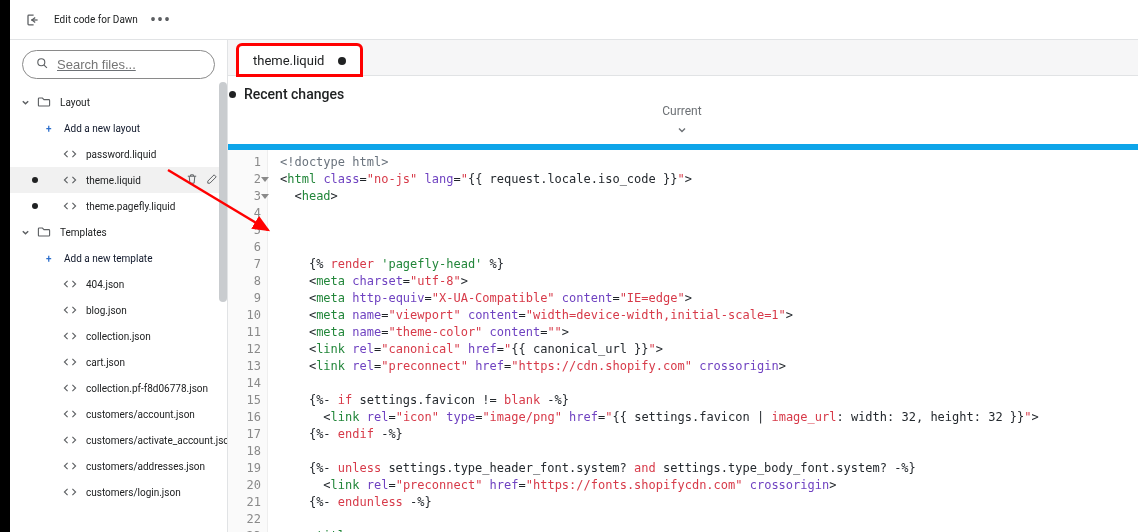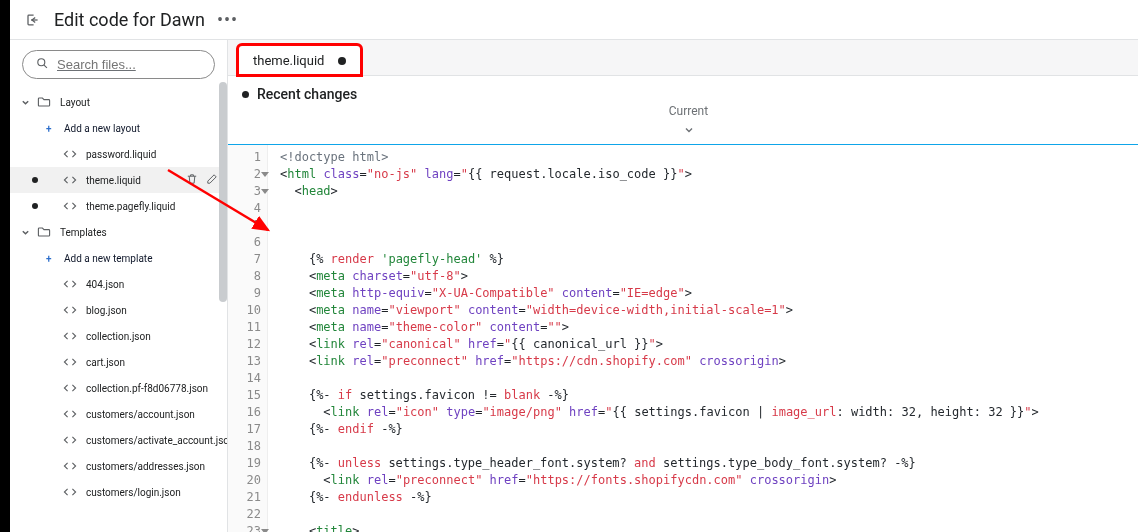--- a/index.html
+++ b/index.html
@@ -1,20 +1,20 @@
 <!DOCTYPE html>
 <html><head>
 <meta charset="utf-8">
 <style>
   * { box-sizing: border-box; margin: 0; padding: 0; }
   body { font-family: -apple-system, BlinkMacSystemFont, "Segoe UI", Roboto, sans-serif; font-size: 13px; color: #202223; background: #fff; width: 1138px; height: 532px; overflow: hidden; position: relative; }
   .app { display: flex; flex-direction: column; height: 532px; border-left: 10px solid #000; }
   .topbar { height: 40px; border-bottom: 1px solid #e1e3e5; display: flex; align-items: center; padding: 0 12px; gap: 12px; }
   .topbar .icon-btn { width: 20px; height: 20px; display: flex; align-items: center; justify-content: center; color: #5c5f62; cursor: pointer; }
-  .topbar .title { font-size: 18px; color: #202223; }
+  .topbar .title { font-size: 10px; color: #202223; }
   .topbar .more { font-size: 18px; color: #5c5f62; cursor:pointer; letter-spacing:1px; line-height:1; }
   .main { display: flex; flex: 1; overflow: hidden; }
   .sidebar { width: 218px; border-right: 1px solid #e1e3e5; display: flex; flex-direction: column; background:#fff; }
   .search-wrap { padding: 10px 12px; }
   .search { display: flex; align-items: center; gap: 8px; border: 1px solid #8a8a8a; border-radius: 16px; padding: 5px 12px; }
   .search svg { width: 14px; height: 14px; color: #5c5f62; flex-shrink:0; }
   .search input { border: none; outline: none; font-size: 13px; flex: 1; background: transparent; color:#6d7175;text-decoration:underline; }
   .tree { flex: 1; overflow-y: auto; padding-bottom: 8px; }
   .tree-row { display: flex; align-items: center; height: 26px; padding: 0 8px 0 26px; gap: 8px; cursor: pointer; position: relative; font-size: 10px; color:#202223; white-space:nowrap; }
   .tree-row .caret { position: absolute; left: 10px; width: 10px; height: 10px; display:flex; align-items:center; justify-content:center; color:#5c5f62; }
@@ -28,21 +28,21 @@
   .tree-row.selected { background: #f1f1f1; }
   .tree-row .actions { margin-left: auto; display: flex; gap: 6px; color:#5c5f62; }
   .tree-row .actions svg { width:14px; height:14px; }
   .scrollthumb { position:absolute; right:0; top:0; width:8px; height:220px; background:#c9cccf; border-radius:4px; }
 
   .editor { flex: 1; display: flex; flex-direction: column; background:#fff; position:relative; }
   .tabbar { height: 36px; background: #f6f6f7; border-bottom: 1px solid #e1e3e5; display: flex; align-items: flex-end; padding-left: 10px; padding-top:6px; }
   .tab { height: 30px; background: #fff; border: 1px solid #e1e3e5; border-bottom: none; padding: 0 14px; display: flex; align-items: center; gap: 14px; font-size: 13px; border-radius: 4px 4px 0 0; position:relative; }
   .tab.highlight { outline: 3px solid #ff0000; outline-offset:-1px; }
   .tab .moddot { width:8px; height:8px; border-radius:50%; background:#202223; }
-  .subheader { padding: 10px 18px 6px 14px; border-bottom: 1px solid #0ea5e9; }
+  .subheader { padding: 10px 18px 6px 1px; border-bottom: 6px solid #0ea5e9; }
   .subheader .row1 { display:flex; align-items:center; gap:8px; font-size:14px; font-weight:500; }
   .subheader .row1 .bullet { width:7px; height:7px; border-radius:50%; background:#202223; }
   .subheader .row2 { display:flex; align-items:center; gap:6px; font-size:12px; color:#6d7175; margin-top:2px; padding-left:15px;flex-direction:column; }
   .subheader .row2 svg { width:10px; height:10px; }
   .code-area { flex:1; display:flex; overflow:hidden; font-family: Menlo, Consolas, monospace; font-size:12px; line-height:17px; position:relative; }
   .gutter { width:40px; background:#fafafa; color:#8a8a8a; text-align:right; padding:4px 6px 4px 0; border-right:1px solid #eee; user-select:none; }
   .gutter div { height:17px; position:relative; }
   .gutter .fold::after { content:""; position:absolute; right:-8px; top:6px; width:0; height:0; border-left:4px solid transparent; border-right:4px solid transparent; border-top:5px solid #8a8a8a; }
   .code { flex:1; padding:4px 0 4px 12px; white-space:pre; overflow:hidden; color:#1f2328; }
   .code .line { height:17px; }

